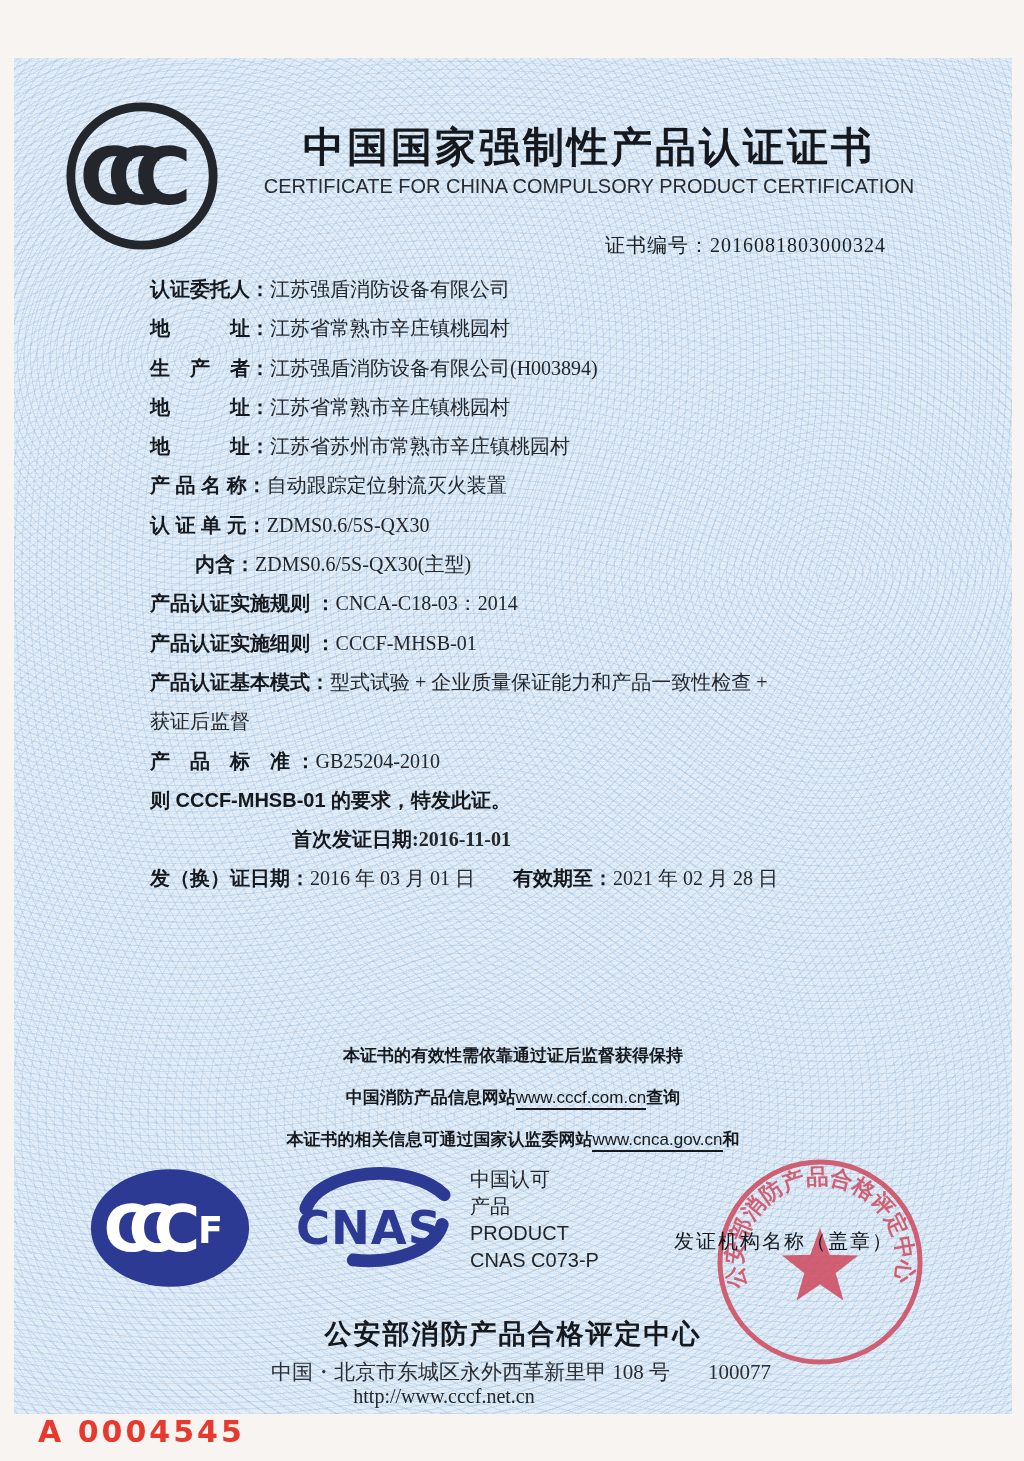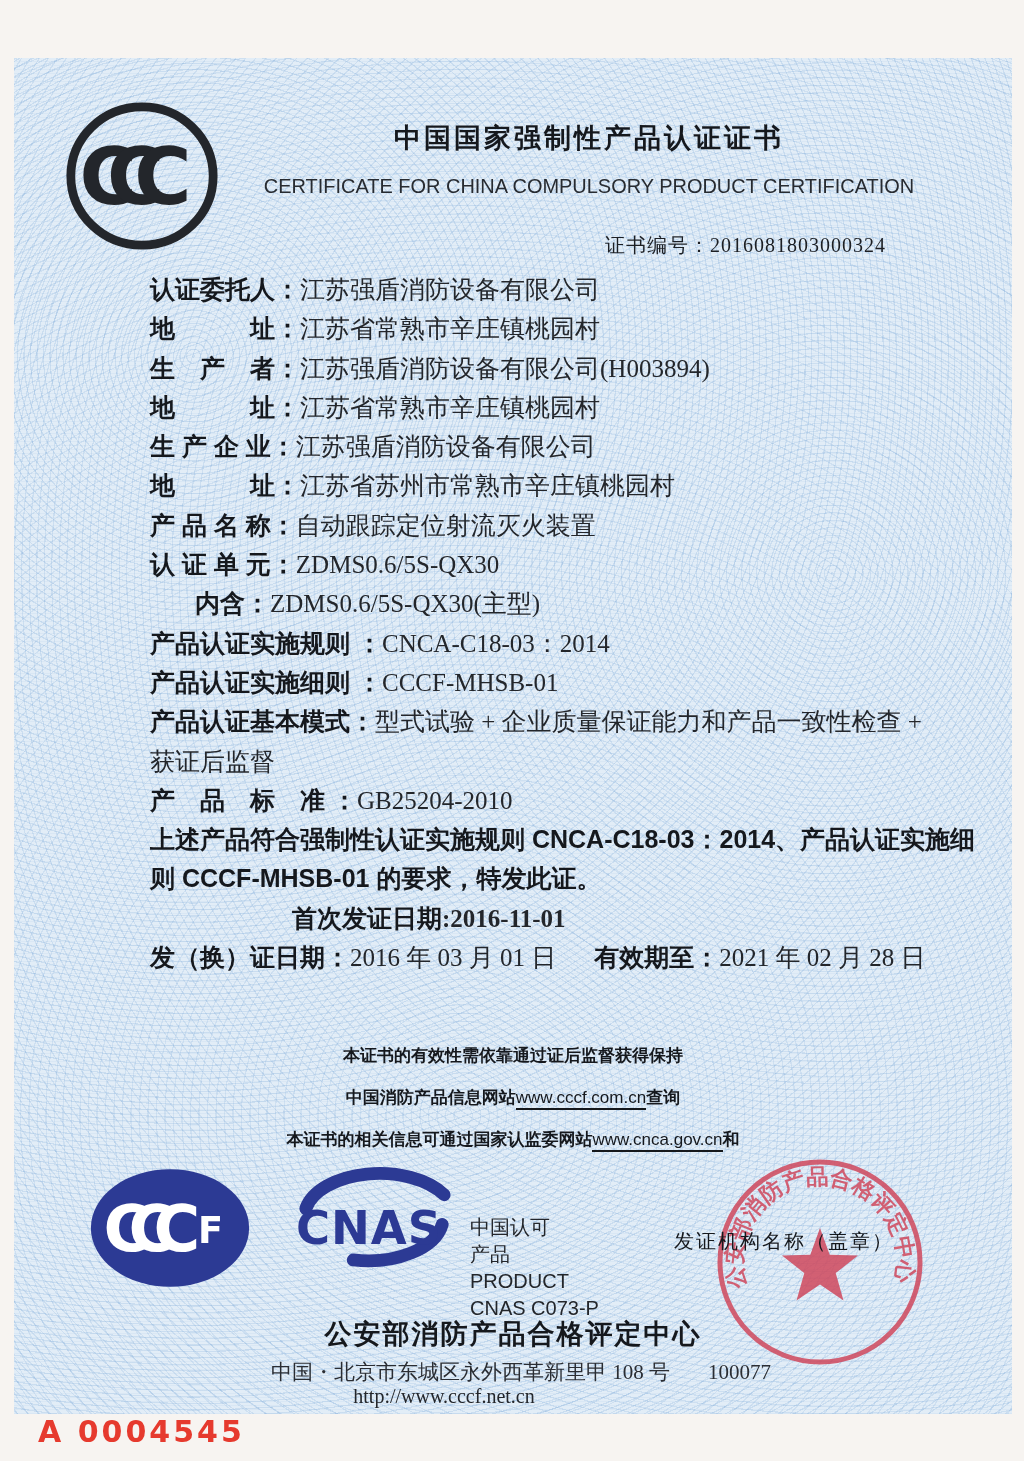--- a/index.html
+++ b/index.html
@@ -11,40 +11,40 @@
     background-color:#e2edf7;
     background-image:
       repeating-radial-gradient(circle at 18% 22%, rgba(118,165,214,.22) 0 1.2px, transparent 1.2px 6.5px),
       repeating-radial-gradient(circle at 82% 38%, rgba(118,165,214,.20) 0 1.2px, transparent 1.2px 7.5px),
       repeating-radial-gradient(circle at 45% 78%, rgba(118,165,214,.18) 0 1.2px, transparent 1.2px 8.5px),
       repeating-linear-gradient(0deg, rgba(140,180,222,.10) 0 1px, transparent 1px 4px);
   }
   .abs { position:absolute; }
   .title-cn { left:215px; top:62px; width:720px; text-align:center;
     font-family:"Liberation Sans","DejaVu Sans",sans-serif;
-    font-size:27px; font-weight:700; letter-spacing:3px; color:#15181d; }
+    font-size:41px; font-weight:700; letter-spacing:3px; color:#15181d; }
   .title-en { left:160px; top:116px; width:830px; text-align:center;
     font-family:"Liberation Sans","DejaVu Sans",sans-serif;
     font-size:21px; font-weight:500; color:#272b31; transform:scaleX(.95); }
   .cert-no { left:0; top:174px; width:872px; text-align:right; font-size:20px; letter-spacing:1px; }
-  .fields { left:136px; top:212px; width:824px; font-size:25px; }
+  .fields { left:136px; top:212px; width:824px; font-size:20px; }
   .frow { height:39.3px; line-height:39.3px; white-space:nowrap; }
   .lbl { font-family:"Liberation Sans","DejaVu Sans",sans-serif; font-weight:700; color:#15181d; }
   .val { font-family:"Liberation Serif","DejaVu Serif",serif; color:#23262b; }
   .ind1 { padding-left:45px; } .ind2 { padding-left:142px; }
   .bold-row { font-weight:700; }
   .gap { margin-left:38px; }
   .statement { left:0; top:977px; width:998px; text-align:center;
     font-weight:700; font-size:17px; color:#15181d;
     font-family:"Liberation Sans","DejaVu Sans",sans-serif; }
   .statement .sline { height:42px; line-height:42px; }
   .ulink { font-family:"Liberation Sans","DejaVu Sans",sans-serif; font-weight:500;
     border-bottom:2px solid #15181c; padding-bottom:1px; }
   .accr { left:456px; top:1108px; width:220px; font-size:20px; line-height:27px;
-    font-family:"Liberation Sans","DejaVu Sans",sans-serif; color:#23262b;margin-top:48px; }
+    font-family:"Liberation Sans","DejaVu Sans",sans-serif; color:#23262b; }
   .issuer { left:660px; top:1170px; width:300px; font-size:20px; letter-spacing:2px;
     color:#15181d; z-index:6; }
   .orgname { left:0; top:1258px; width:998px; text-align:center; font-weight:700;
     font-size:27px; letter-spacing:2px; color:#15181d;
     font-family:"Liberation Sans","DejaVu Sans",sans-serif; }
   .addr { left:0; top:1300px; width:1014px; text-align:center; font-size:21px; color:#2a2d33; }
   .site { left:0; top:1327px; width:860px; text-align:center; font-size:20px; color:#23262b; }
   .serial { position:absolute; left:38px; top:1414px; font-size:30px; font-weight:700;
     letter-spacing:3px; color:#e63a2e; font-family:"DejaVu Sans","Liberation Sans",sans-serif; }
   .stamp { left:696px; top:1094px; width:220px; height:220px; z-index:5; }
@@ -64,31 +64,29 @@
 
     <div class="abs title-cn">中国国家强制性产品认证证书</div>
     <div class="abs title-en">CERTIFICATE FOR CHINA COMPULSORY PRODUCT CERTIFICATION</div>
     <div class="abs cert-no">证书编号：2016081803000324</div>
 
     <div class="abs fields">
       <div class="frow"><span class="lbl">认证委托人：</span><span class="val">江苏强盾消防设备有限公司</span></div>
       <div class="frow"><span class="lbl">地　　　址：</span><span class="val">江苏省常熟市辛庄镇桃园村</span></div>
       <div class="frow"><span class="lbl">生　产　者：</span><span class="val">江苏强盾消防设备有限公司(H003894)</span></div>
       <div class="frow"><span class="lbl">地　　　址：</span><span class="val">江苏省常熟市辛庄镇桃园村</span></div>
-      <div class="frow"><span class="lbl">生 产 企 业：</span><span class="val">江苏强盾消防设备有限公司</span></div>
       <div class="frow"><span class="lbl">地　　　址：</span><span class="val">江苏省苏州市常熟市辛庄镇桃园村</span></div>
       <div class="frow"><span class="lbl">产 品 名 称：</span><span class="val">自动跟踪定位射流灭火装置</span></div>
       <div class="frow"><span class="lbl">认 证 单 元：</span><span class="val">ZDMS0.6/5S-QX30</span></div>
       <div class="frow ind1"><span class="lbl">内含：</span><span class="val">ZDMS0.6/5S-QX30(主型)</span></div>
       <div class="frow"><span class="lbl">产品认证实施规则 ：</span><span class="val">CNCA-C18-03：2014</span></div>
       <div class="frow"><span class="lbl">产品认证实施细则 ：</span><span class="val">CCCF-MHSB-01</span></div>
       <div class="frow"><span class="lbl">产品认证基本模式：</span><span class="val">型式试验 + 企业质量保证能力和产品一致性检查 +</span></div>
       <div class="frow"><span class="val">获证后监督</span></div>
       <div class="frow"><span class="lbl">产　品　标　准 ：</span><span class="val">GB25204-2010</span></div>
-      <div class="frow bold-row"><span class="lbl">上述产品符合强制性认证实施规则 CNCA-C18-03：2014、产品认证实施细</span></div>
       <div class="frow bold-row"><span class="lbl">则 CCCF-MHSB-01 的要求，特发此证。</span></div>
       <div class="frow ind2"><span class="lbl">首次发证日期</span><span class="val bold-row">:2016-11-01</span></div>
       <div class="frow"><span class="lbl">发（换）证日期：</span><span class="val">2016 年 03 月 01 日</span><span class="lbl gap">有效期至：</span><span class="val">2021 年 02 月 28 日</span></div>
     </div>
 
     <div class="abs statement">
       <div class="sline">本证书的有效性需依靠通过证后监督获得保持</div>
       <div class="sline"><span>中国消防产品信息网站</span><span class="ulink">www.cccf.com.cn</span><span>查询</span></div>
       <div class="sline"><span>本证书的相关信息可通过国家认监委网站</span><span class="ulink">www.cnca.gov.cn</span><span>和</span></div>
     </div>

